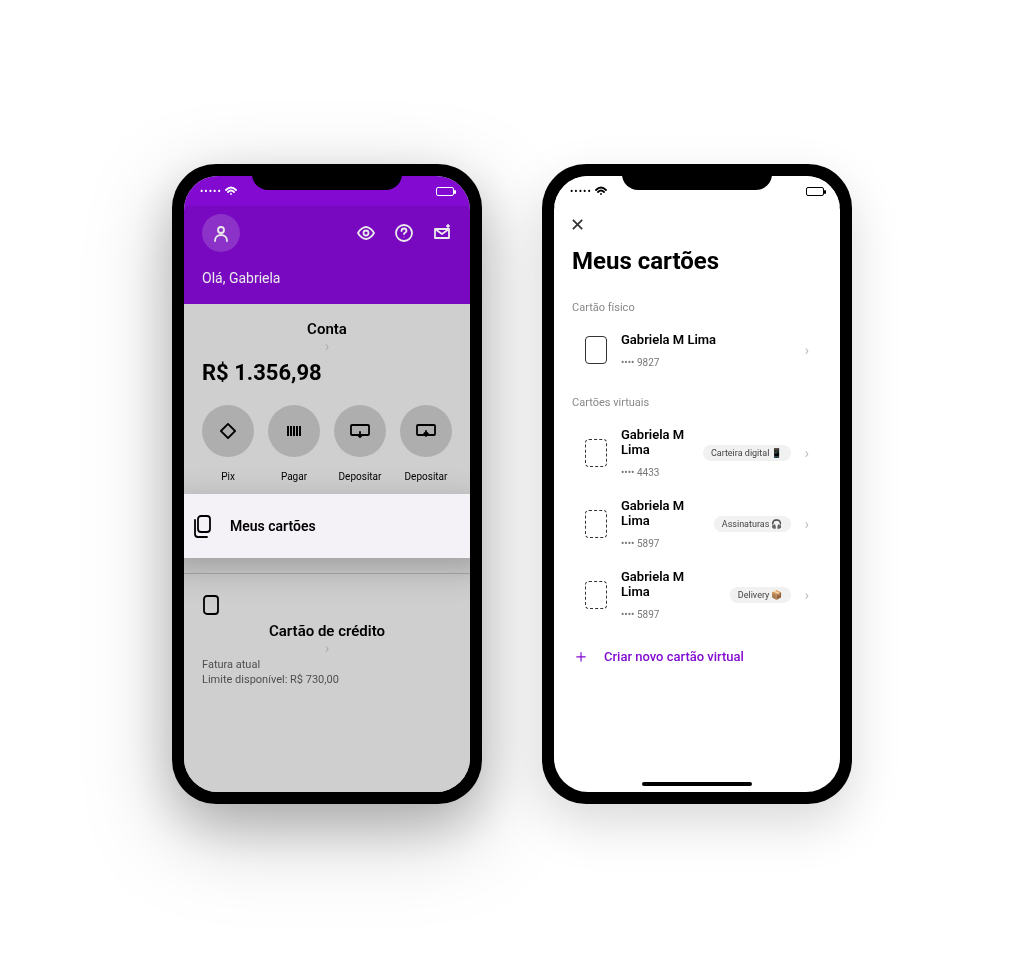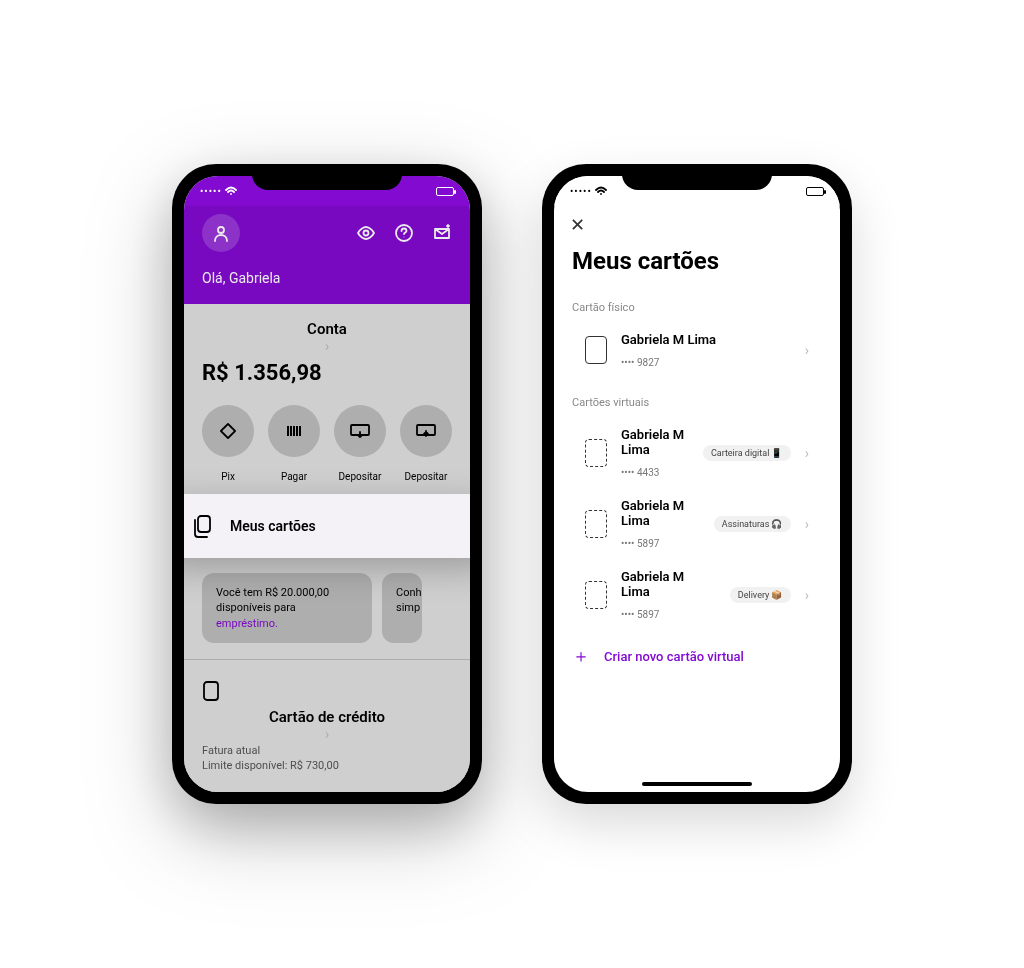--- a/index.html
+++ b/index.html
@@ -256,29 +256,20 @@
         <div class="card-pop">
           <svg width="22" height="24">
             <rect x="6" y="2" width="12" height="16" rx="3" class="icon-stroke" stroke="#000"></rect>
             <path d="M3 6v14a3 3 0 0 0 3 3h9" class="icon-stroke" stroke="#000"></path>
           </svg>
           <span class="title">Meus cartões</span>
         </div>
       </div>
 
       <div class="after-pop dim">
-        <div class="info-cards">
-          <div class="info-card">
-            <span>Você tem R$ 20.000,00 disponíveis para </span><span class="link">empréstimo.</span>
-          </div>
-          <div class="info-card partial">
-            <span>Conh</span><br>
-            <span>simp</span>
-          </div>
-        </div>
 
         <div class="divider"></div>
 
         <div class="section" style="padding-top:4px;">
           <svg width="18" height="22" style="margin-bottom:6px;">
               <rect x="2" y="2" width="14" height="18" rx="3" class="icon-stroke" stroke="#000"></rect>
             </svg>
           <div class="section-title-row">
             <div class="section-title">Cartão de crédito</div>
             <span class="chevron-r">›</span>

